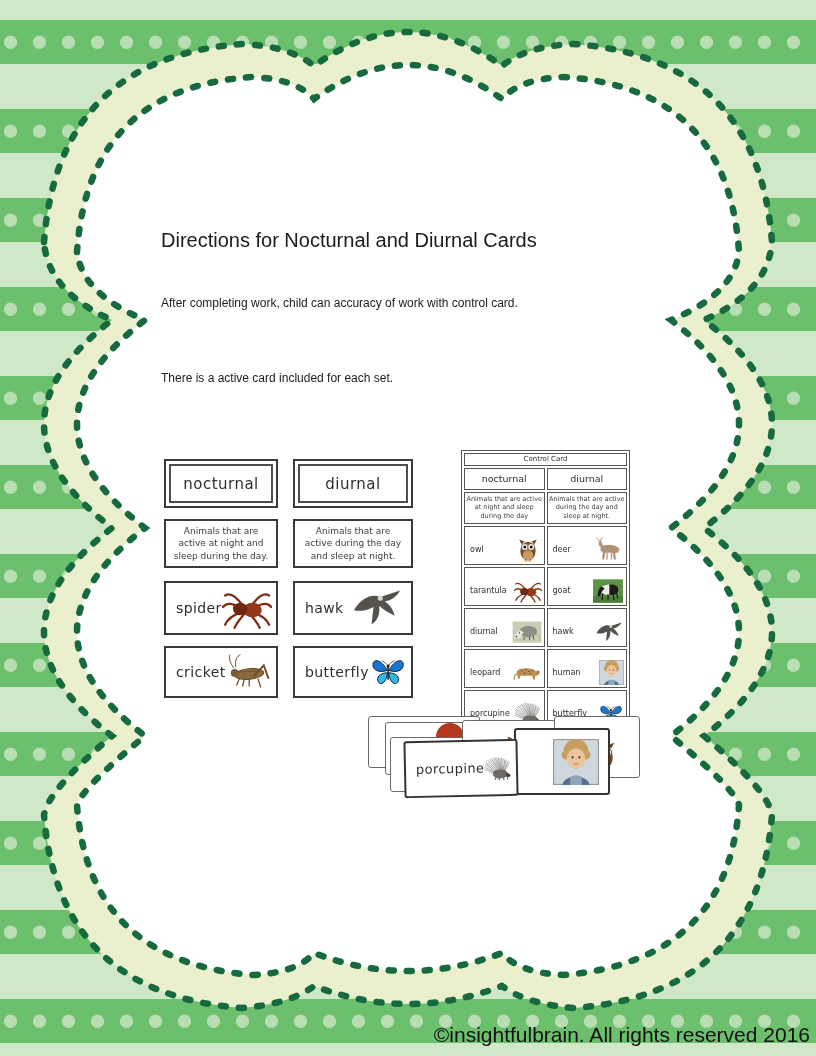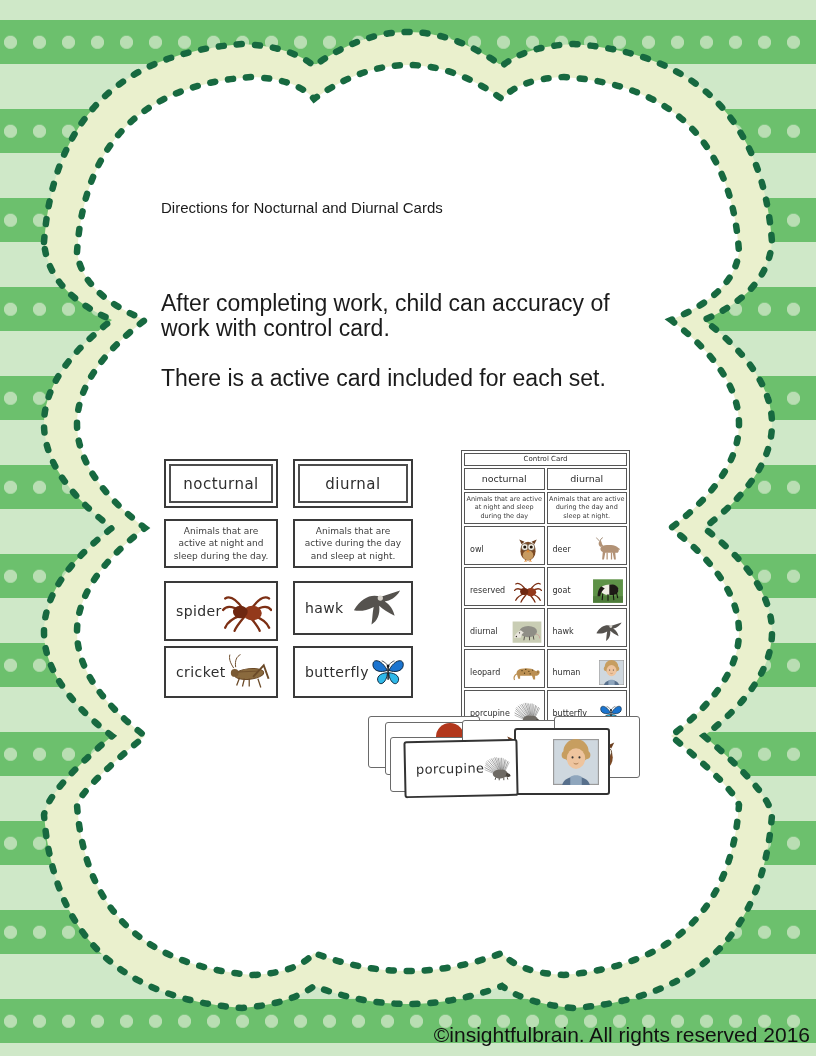--- a/index.html
+++ b/index.html
@@ -9,22 +9,22 @@
     background-color:#cfe8c8;
     background-image:
       radial-gradient(circle,#b9deb3 6.2px,rgba(185,222,179,0) 7px),
       linear-gradient(to bottom,#6cc06d 0px,#6cc06d 44.5px,#cfe8c8 44.5px,#cfe8c8 89px);
     background-size:29px 89px,100% 89px;
     background-position:-4px -2.25px,0 20px;
     background-repeat:repeat,repeat;
   }
   .frame-svg{position:absolute;left:0;top:0;width:816px;height:1056px;}
   .abs{position:absolute;box-sizing:border-box;}
-  .page-title{font-size:15px;color:#1b1b1b;}
-  .para{font-size:23px;line-height:25px;color:#1b1b1b;}
+  .page-title{font-size:20px;color:#1b1b1b;margin-top:30px;}
+  .para{font-size:12px;line-height:25px;color:#1b1b1b;}
   .card{background:#fff;border:2px solid #3a3a3a;box-sizing:border-box;}
   .title-card{display:flex;align-items:center;justify-content:center;}
   .title-card .inner{position:absolute;inset:3px;border:2px solid #4d4d4d;display:flex;align-items:center;justify-content:center;
     font-family:"DejaVu Sans",sans-serif;font-size:15px;color:#2e2e2e;letter-spacing:.5px;}
   .def-card{display:flex;align-items:center;justify-content:center;text-align:center;
     font-family:"DejaVu Sans",sans-serif;font-size:9px;line-height:1.35;color:#3d3d3d;padding:3px 6px;}
   .pic-card{display:flex;align-items:center;padding:0 4px 0 10px;
     font-family:"DejaVu Sans",sans-serif;font-size:14px;color:#2e2e2e;letter-spacing:.4px;}
   .pic-card svg{margin-left:auto;}
   .cc{background:#fff;border:1.5px solid #555;padding:2px;}
@@ -180,21 +180,21 @@
 
   <div class="abs card title-card" style="left:164px;top:459px;width:114px;height:49px;">
     <div class="inner">nocturnal</div>
   </div>
   <div class="abs card title-card" style="left:293px;top:459px;width:120px;height:49px;">
     <div class="inner">diurnal</div>
   </div>
   <div class="abs card def-card" style="left:164px;top:519px;width:114px;height:49px;">Animals that are active at night and sleep during the day.</div>
   <div class="abs card def-card" style="left:293px;top:519px;width:120px;height:49px;">Animals that are active during the day and sleep at night.</div>
 
-  <div class="abs card pic-card" style="left:164px;top:581px;width:114px;height:60px;">
+  <div class="abs card pic-card" style="left:164px;top:581px;width:114px;height:54px;">
     <span>spider</span>
     <svg width="54" height="44">
         <use href="#ic-spider"></use>
       </svg>
   </div>
   <div class="abs card pic-card" style="left:293px;top:581px;width:120px;height:54px;">
     <span>hawk</span>
     <svg width="60" height="44">
         <use href="#ic-hawk"></use>
       </svg>
@@ -218,21 +218,21 @@
       <div class="cc-col">
         <div class="cc-head">nocturnal</div>
         <div class="cc-def">Animals that are active at night and sleep during the day</div>
         <div class="cc-row">
           <span>owl</span>
           <svg width="28" height="24">
               <use href="#ic-owl"></use>
             </svg>
         </div>
         <div class="cc-row">
-          <span>reserved</span>
+          <span>tarantula</span>
           <svg width="28" height="24">
               <use href="#ic-spider"></use>
             </svg>
         </div>
         <div class="cc-row">
           <span>diurnal</span>
           <svg width="30" height="25">
               <use href="#ic-opossum"></use>
             </svg>
         </div>

